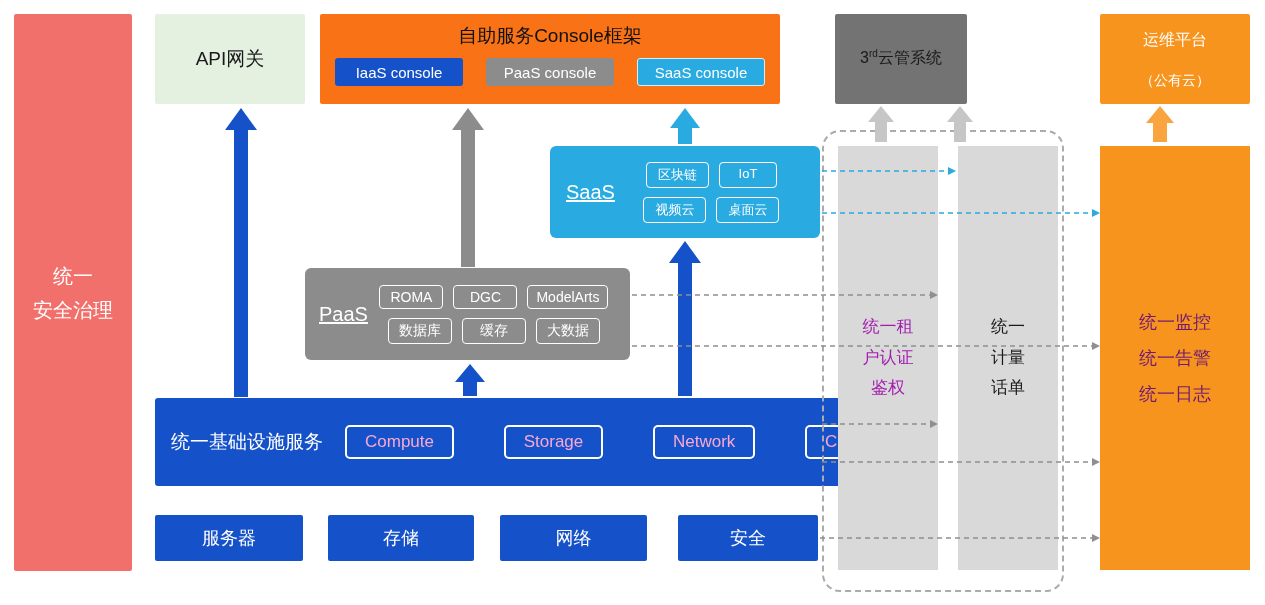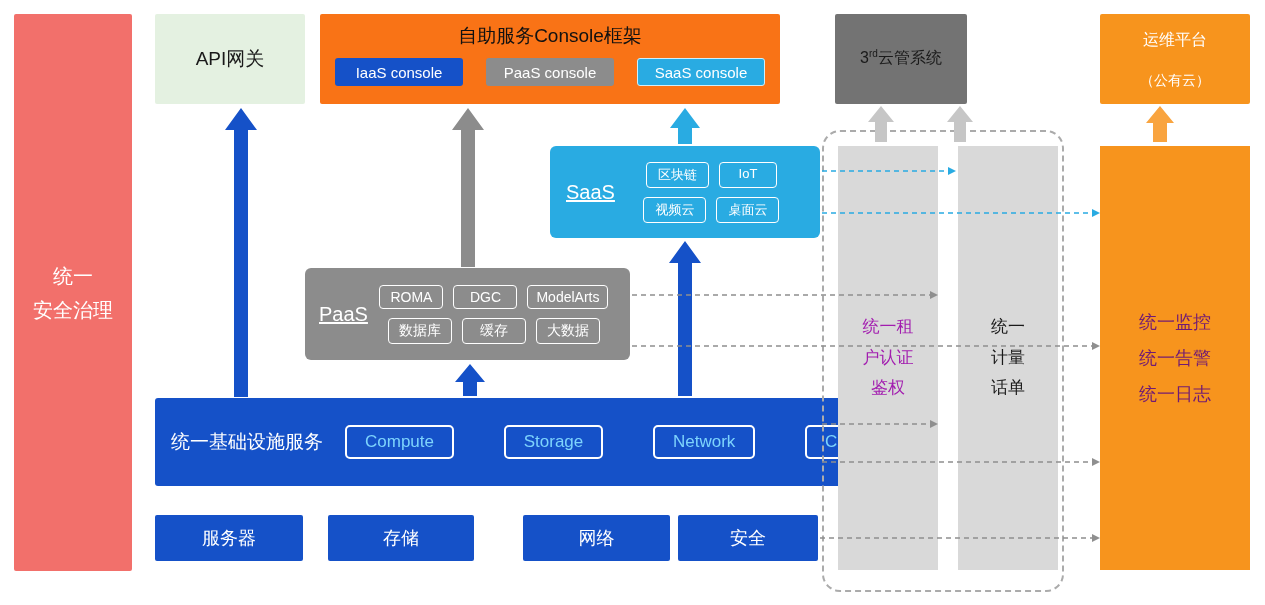--- a/index.html
+++ b/index.html
@@ -31,25 +31,25 @@
   .paas-box { position:absolute; left:305px; top:268px; width:325px; height:92px; background:#8C8C8C; border-radius:6px; display:flex; align-items:center; padding:0 10px 0 14px; }
   .layer-label { color:#fff; font-size:20px; white-space:nowrap;text-decoration:underline; }
   .chip-grid { display:flex; flex-direction:column; gap:9px; flex:1; }
   .chip-row { display:flex; gap:10px; justify-content:center; }
   .chip { border:1px solid #fff; border-radius:4px; color:#fff; font-size:13px; padding:3px 11px; min-width:58px; text-align:center; white-space:nowrap; }
   .paas-box .chip { font-size:14px; padding:3px 8px; min-width:64px; }
 
   .infra-box { position:absolute; left:155px; top:398px; width:750px; height:88px; background:#1551C8; border-radius:3px; display:flex; align-items:center; padding:0 16px; }
   .infra-label { color:#fff; font-size:19px; margin-right:22px; white-space:nowrap; }
   .infra-items { display:flex; gap:28px; flex:1; justify-content:space-between; padding-right:8px; }
-  .infra-btn { border:2px solid #fff; border-radius:5px; color:#7dd3fc; font-size:17px; padding:5px 18px; white-space:nowrap; }
+  .infra-btn { border:2px solid #fff; border-radius:5px; color:#f9a8d4; font-size:17px; padding:5px 18px; white-space:nowrap; }
 
   .hw-box { top:515px; height:46px; background:#1551C8; color:#fff; font-size:18px; border-radius:2px; }
   .hw0 { left:155px; width:148px;text-align:center; } .hw1 { left:328px; width:146px; }
-  .hw2 { left:523px; width:147px; } .hw3 { left:678px; width:140px; }
+  .hw2 { left:500px; width:147px; } .hw3 { left:678px; width:140px; }
 
   .dashed-container { position:absolute; left:822px; top:130px; width:242px; height:462px; border:2px dashed #ABABAB; border-radius:18px; }
   .auth-bar   { left:838px; top:146px; width:100px; height:424px; background:#D9D9D9; color:#a21caf; font-size:17px; line-height:1.8; }
   .billing-bar{ left:958px; top:146px; width:100px; height:424px; background:#D9D9D9; color:#1a1a1a; font-size:17px; line-height:1.8; }
   .monitor-box{ left:1100px; top:146px; width:150px; height:424px; background:#F7941D; color:#701a75; font-size:18px; line-height:2; }
 
   .overlay { position:absolute; left:0; top:0; width:1265px; height:605px; pointer-events:none; }
 </style>
 </head>
 <body>

